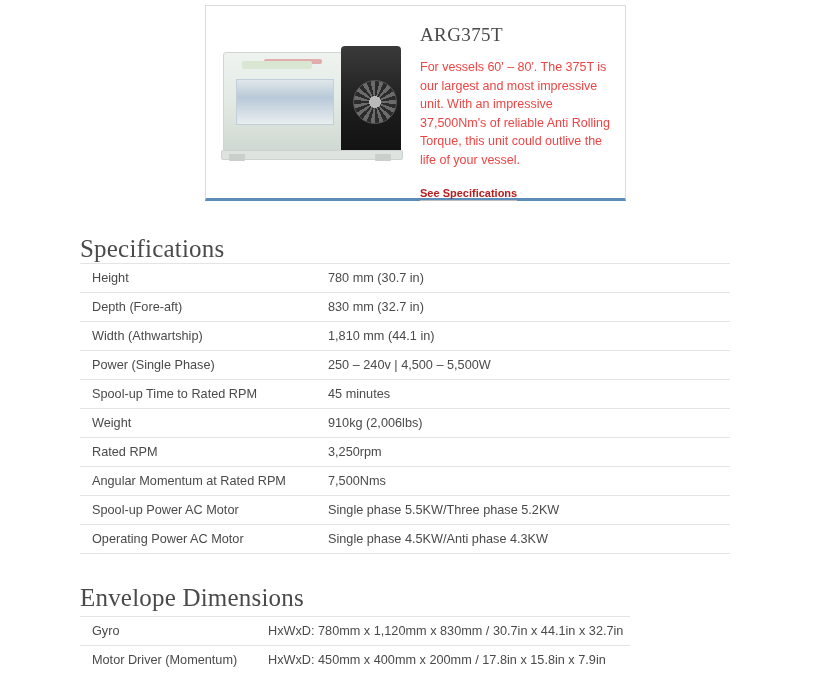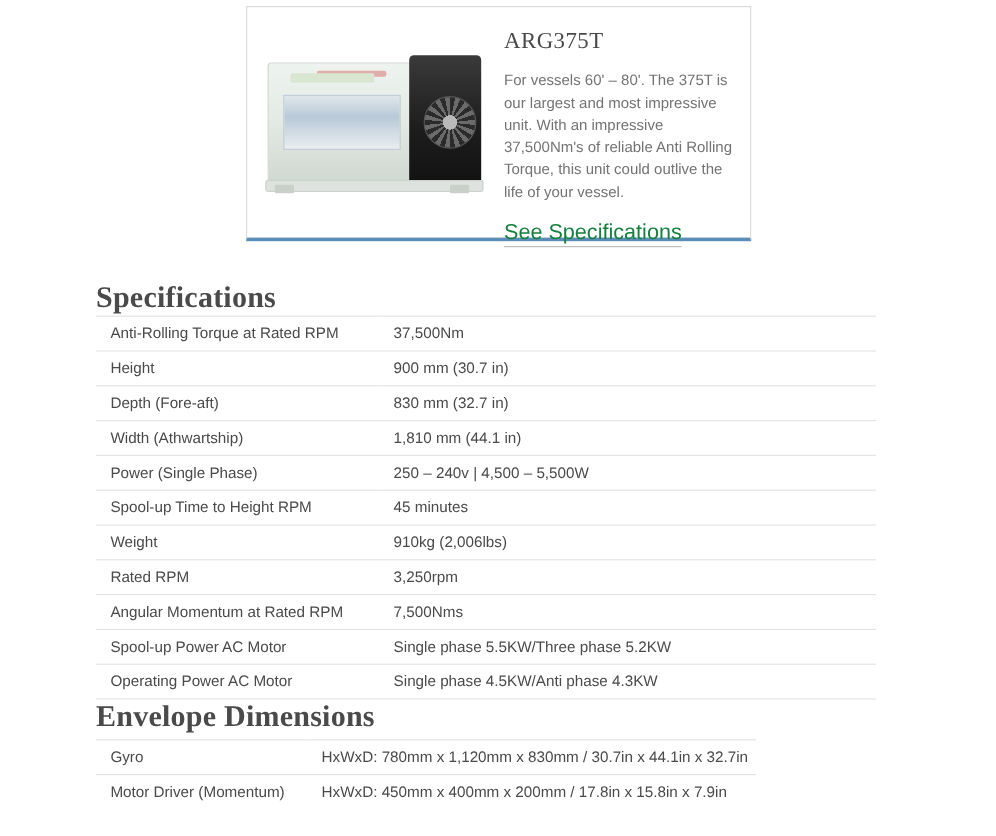--- a/index.html
+++ b/index.html
@@ -50,27 +50,27 @@
     font-family: "Liberation Serif", serif;
     font-size: 19px;
     color: #4a4a4a;
     letter-spacing: .4px;
     margin: 0 0 12px 0;
     font-weight: 400;
   }
   .product-desc {
     font-size: 12.5px;
     line-height: 18.5px;
-    color: #737373;
+    color: #ef4444;
     margin: 0 0 14px 0;
   }
   .product-link {
-    font-size: 18px;
-    font-weight: normal;
-    color: #15803d;
+    font-size: 11px;
+    font-weight: bold;
+    color: #b91c1c;
     text-decoration: none;
     border-bottom: 1px solid #bbb;
     padding-bottom: 1px;
     display: inline-block;
   }
 
   
   .gyro {
     position: relative;
     width: 196px;
@@ -155,21 +155,21 @@
     background: #c9cfc9;
     border-radius: 1px;
   }
   .gyro-foot-l { left: 14px; }
   .gyro-foot-r { left: 160px; }
 
   
   .section-heading {
     position: absolute;
     font-family: "Liberation Serif", serif;
-    font-weight: 700;
+    font-weight: 400;
     font-size: 25px;
     color: #4a4a4a;
     letter-spacing: .2px;
   }
   #spec-heading { left: 80px; top: 218px; }
   #env-heading  { left: 80px; top: 567px; }
 
   
   table {
     border-collapse: collapse;
@@ -223,41 +223,37 @@
       <a href="#" class="product-link">See Specifications</a>
     </div>
   </div>
 </div>
 
 <h1 class="section-heading" id="spec-heading">Specifications</h1>
 
 <table id="spec-table">
   <tbody>
     <tr>
-      <td class="k">Anti-Rolling Torque at Rated RPM</td>
-      <td class="v">37,500Nm</td>
-    </tr>
-    <tr>
       <td class="k">Height</td>
-      <td class="v">900 mm (30.7 in)</td>
+      <td class="v">780 mm (30.7 in)</td>
     </tr>
     <tr>
       <td class="k">Depth (Fore-aft)</td>
       <td class="v">830 mm (32.7 in)</td>
     </tr>
     <tr>
       <td class="k">Width (Athwartship)</td>
       <td class="v">1,810 mm (44.1 in)</td>
     </tr>
     <tr>
       <td class="k">Power (Single Phase)</td>
       <td class="v">250 – 240v | 4,500 – 5,500W</td>
     </tr>
     <tr>
-      <td class="k">Spool-up Time to Height RPM</td>
+      <td class="k">Spool-up Time to Rated RPM</td>
       <td class="v">45 minutes</td>
     </tr>
     <tr>
       <td class="k">Weight</td>
       <td class="v">910kg (2,006lbs)</td>
     </tr>
     <tr>
       <td class="k">Rated RPM</td>
       <td class="v">3,250rpm</td>
     </tr>

